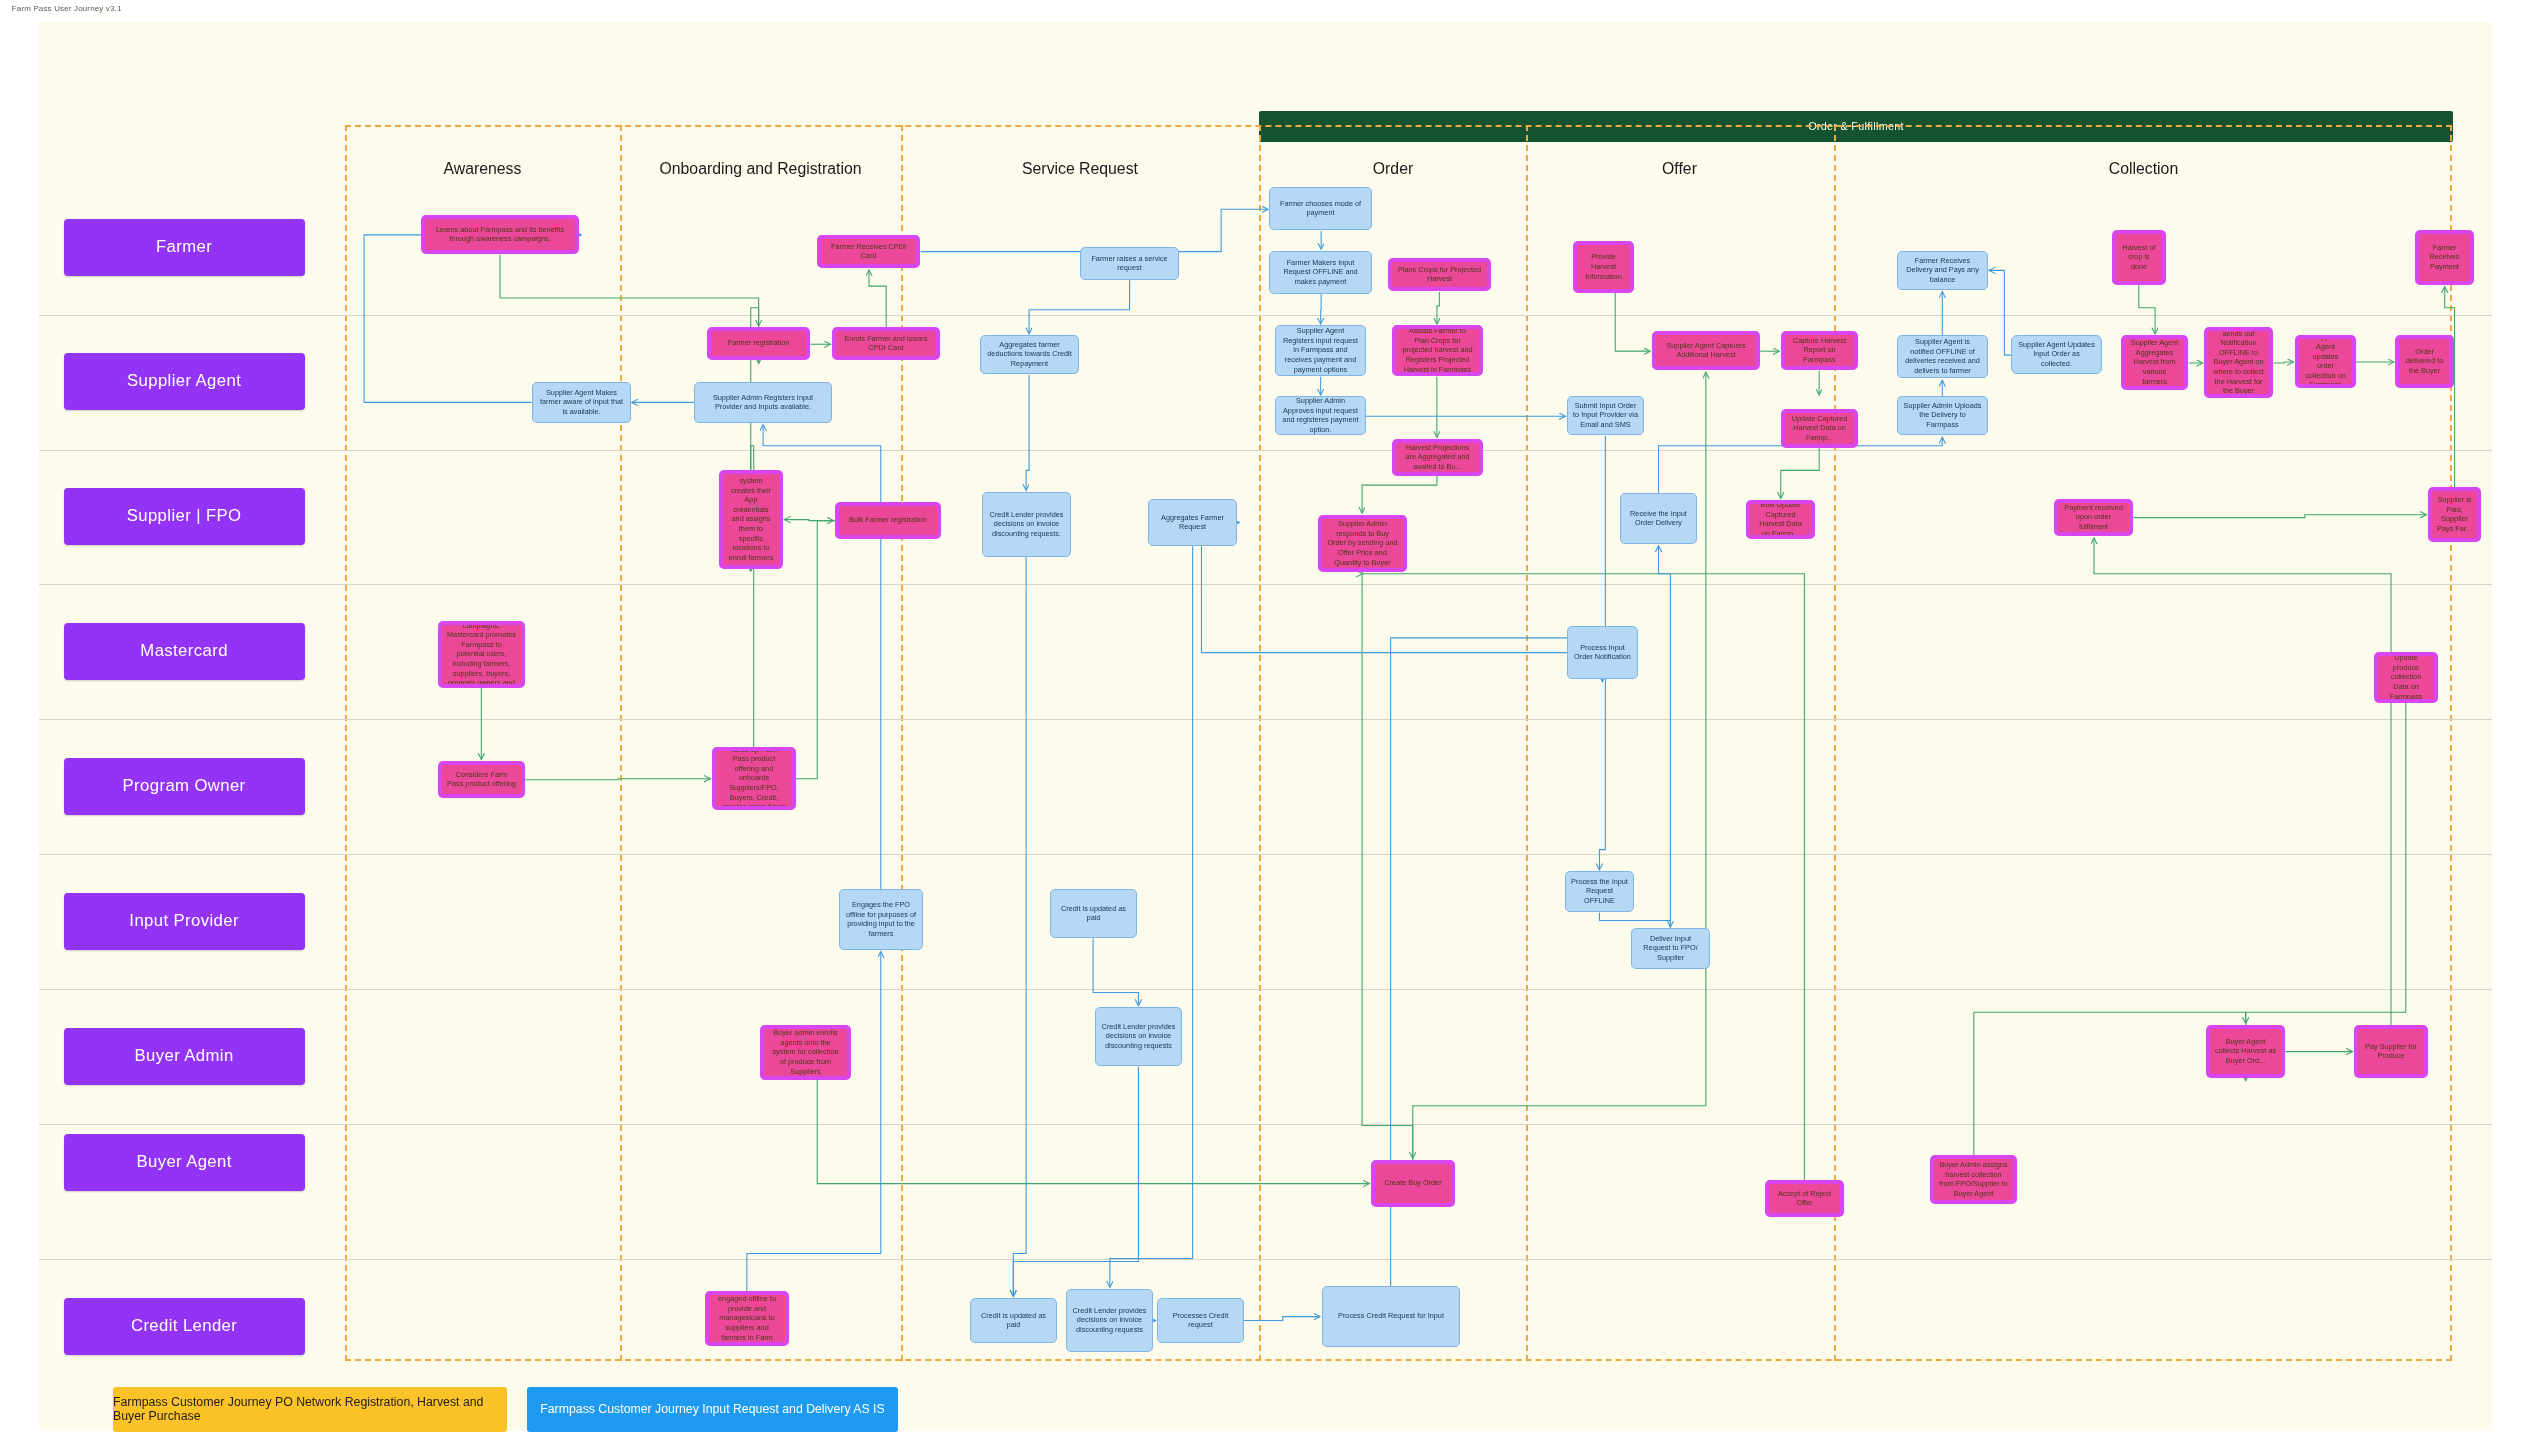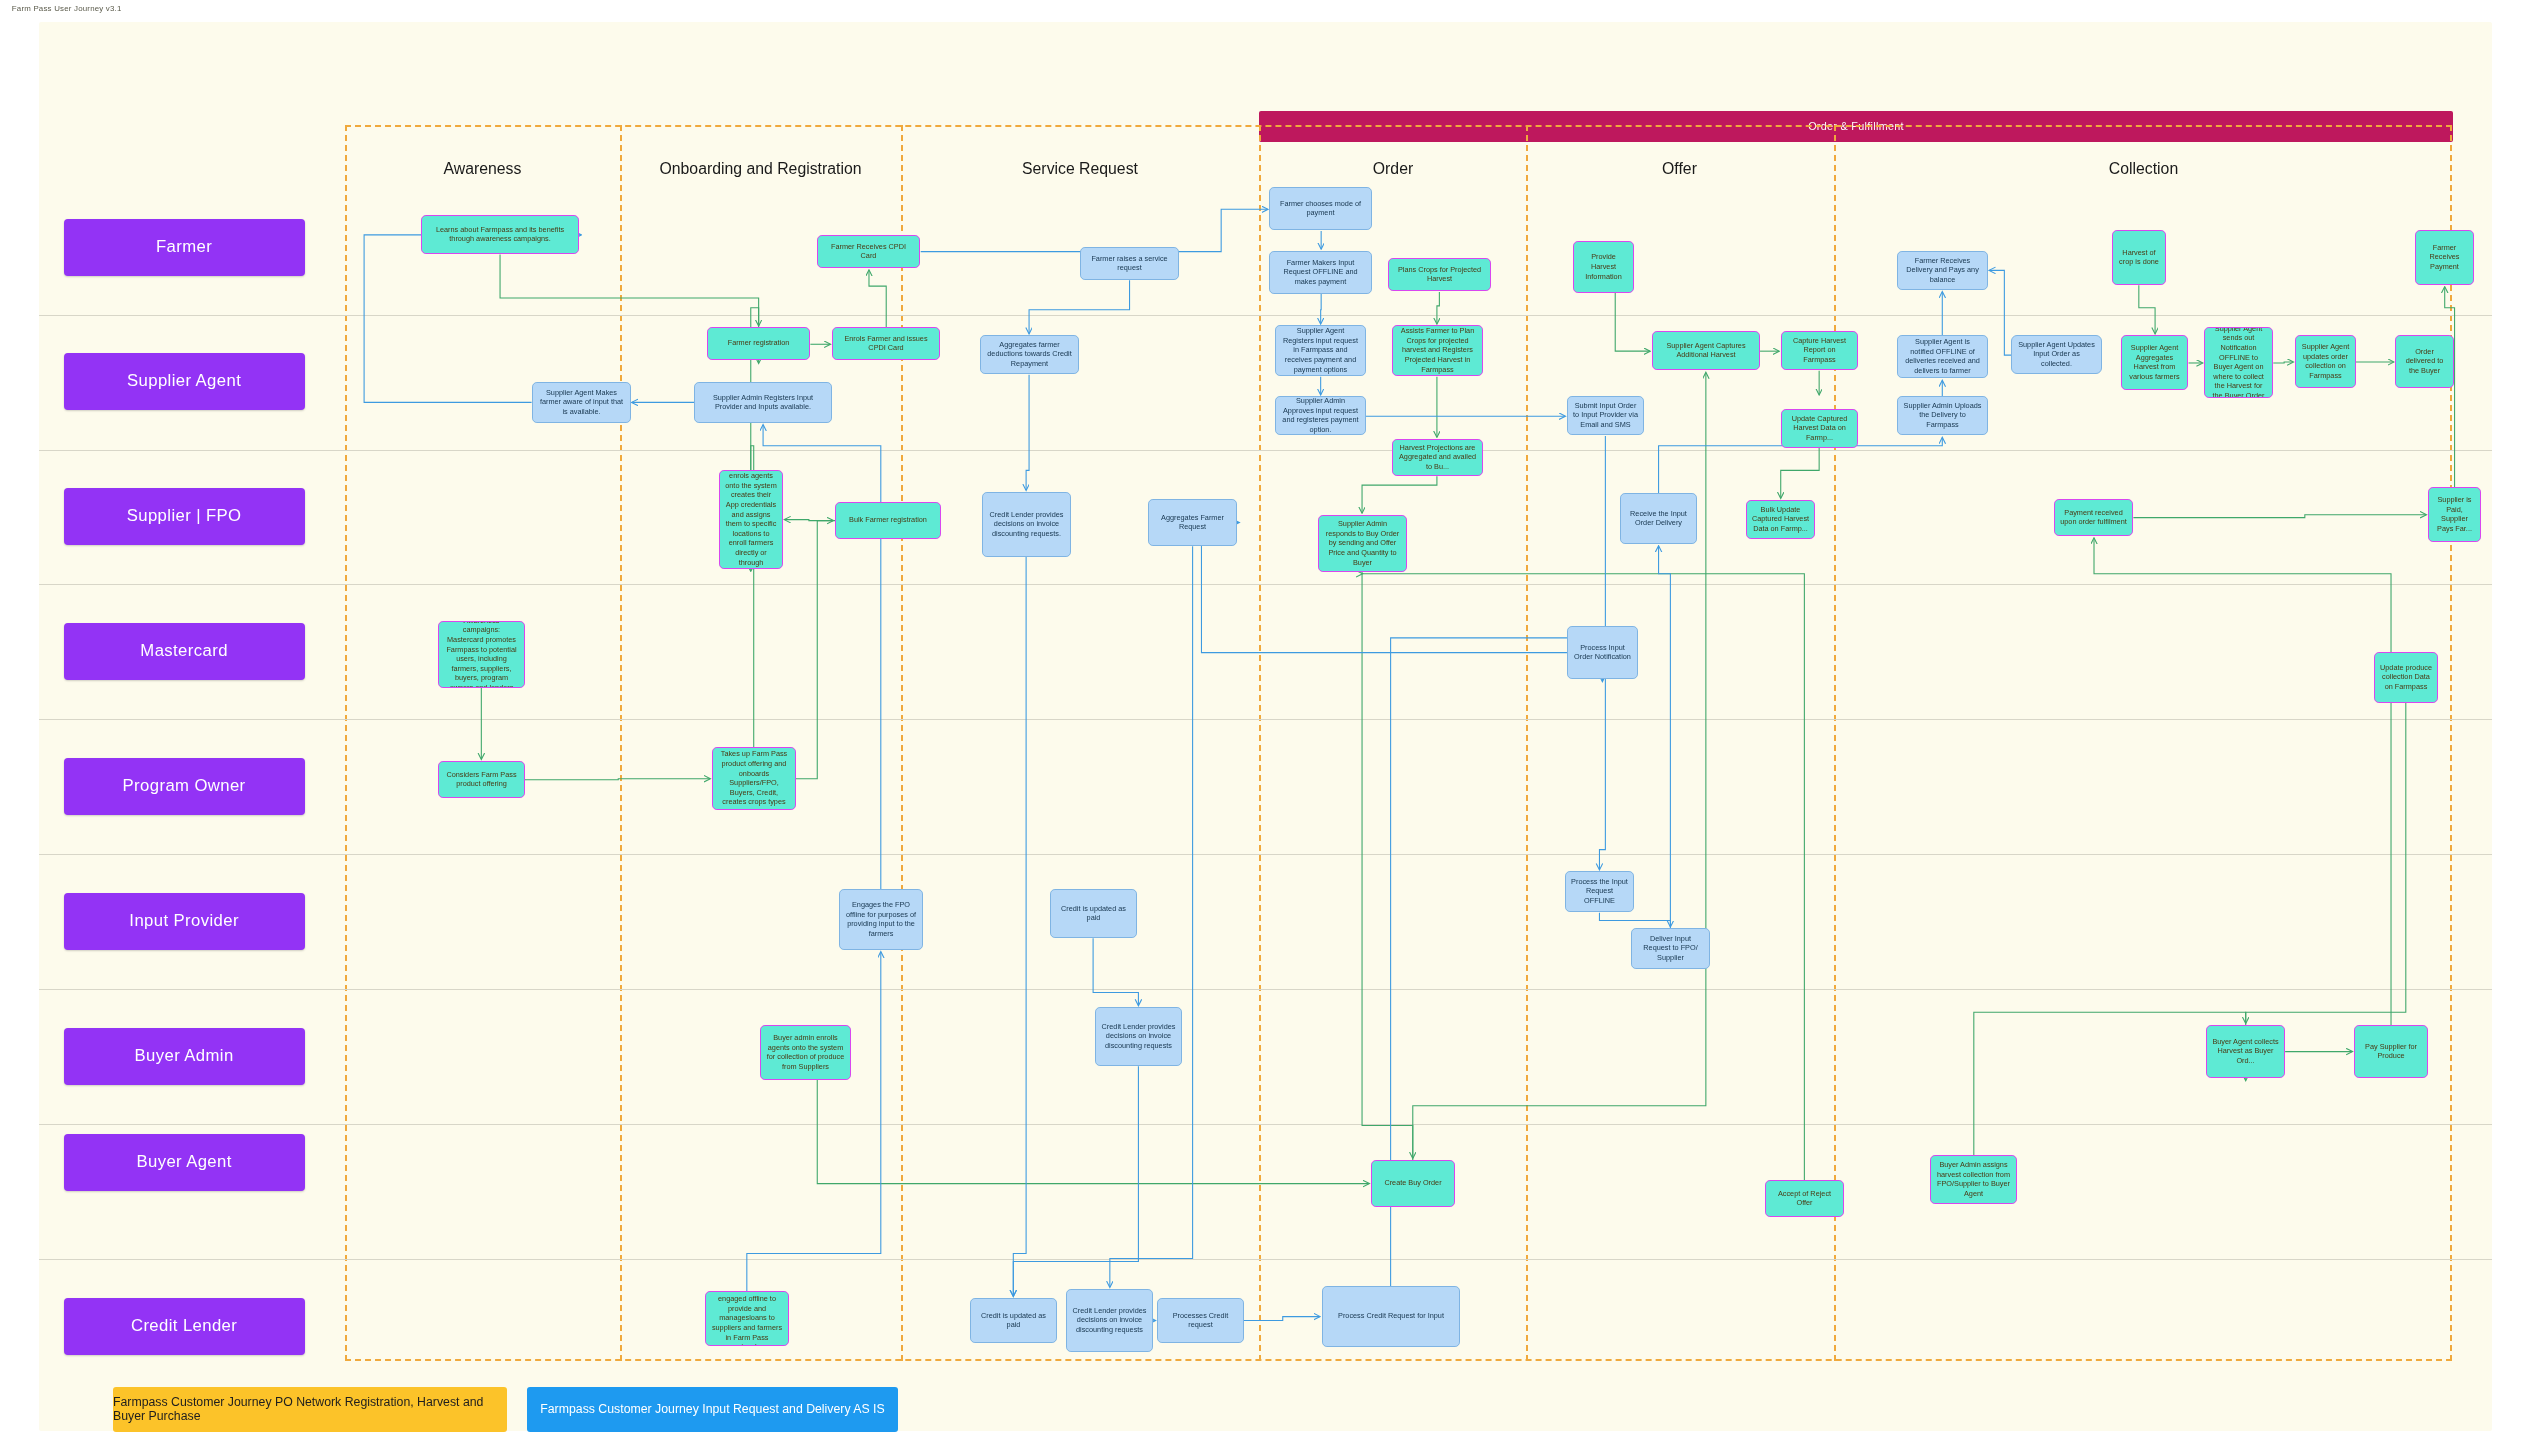--- a/index.html
+++ b/index.html
@@ -37,36 +37,36 @@
   }
   .phase-div{position:absolute;top:103px;width:0;height:1236px;border-left:2px dashed #f0a93c;}
   .phase-head{
     position:absolute;top:136px;height:21.7px;
     display:flex;align-items:center;justify-content:center;
     font-size:15.8px;color:#1a1a1a;font-weight:400;
   }
   #banner{
     position:absolute;left:1220px;top:89px;
     width:1194px;height:31.5px;
-    background:#be185d;border-radius:2px;
+    background:#14532d;border-radius:2px;
     display:flex;align-items:center;justify-content:center;
   }
   #banner span{color:#fff;font-size:10.8px;letter-spacing:0.3px;}
   
   .node{
     position:absolute;box-sizing:border-box;
     border-radius:4.9px;
     display:flex;align-items:center;justify-content:center;
     text-align:center;
     font-size:7.3px;line-height:1.32;
     padding:3px 4.9px;
     color:#243447;
     overflow:hidden;
   }
-  .node.y{background:#5eead4;border:1px solid #d946ef;color:#4a3a14;}
+  .node.y{background:#ec4899;border:4px solid #d946ef;color:#4a3a14;}
   .node.b{background:#b6d8f7;border:1px solid #7fb4e3;color:#17364f;}
   
   .legend-item{
     position:absolute;height:45px;border-radius:3px;
     display:flex;align-items:center;justify-content:center;
     font-size:12.3px;
   }
   #legend-yellow{left:74px;top:1365px;width:394px;background:#fcc329;color:#1e1e1e;}
   #legend-blue{left:488px;top:1365px;width:371px;background:#1e9af0;color:#ffffff;}
   

